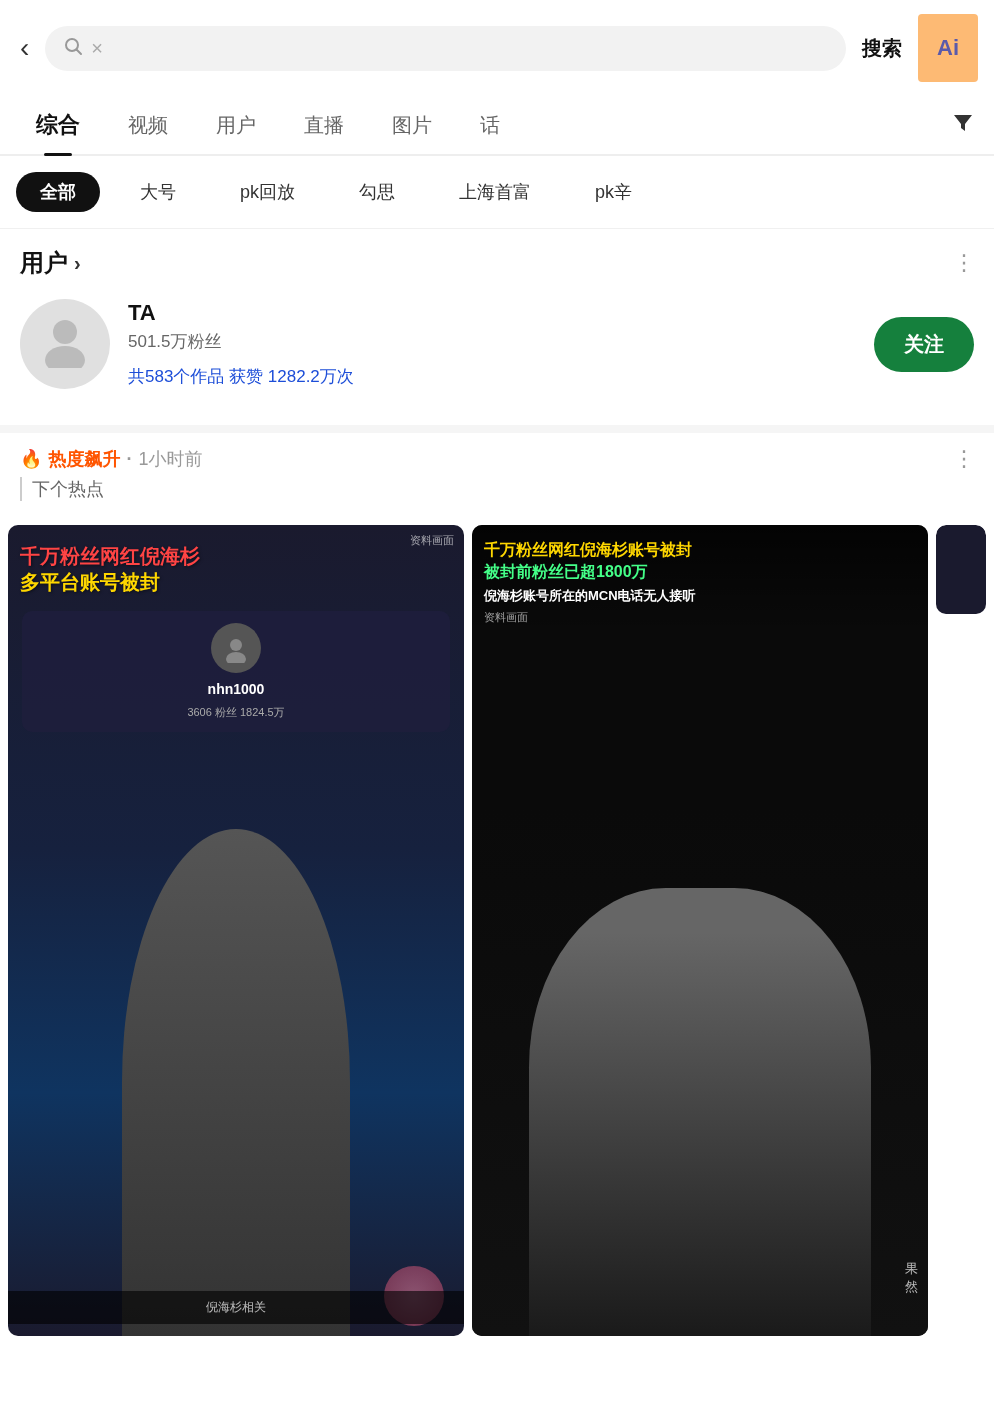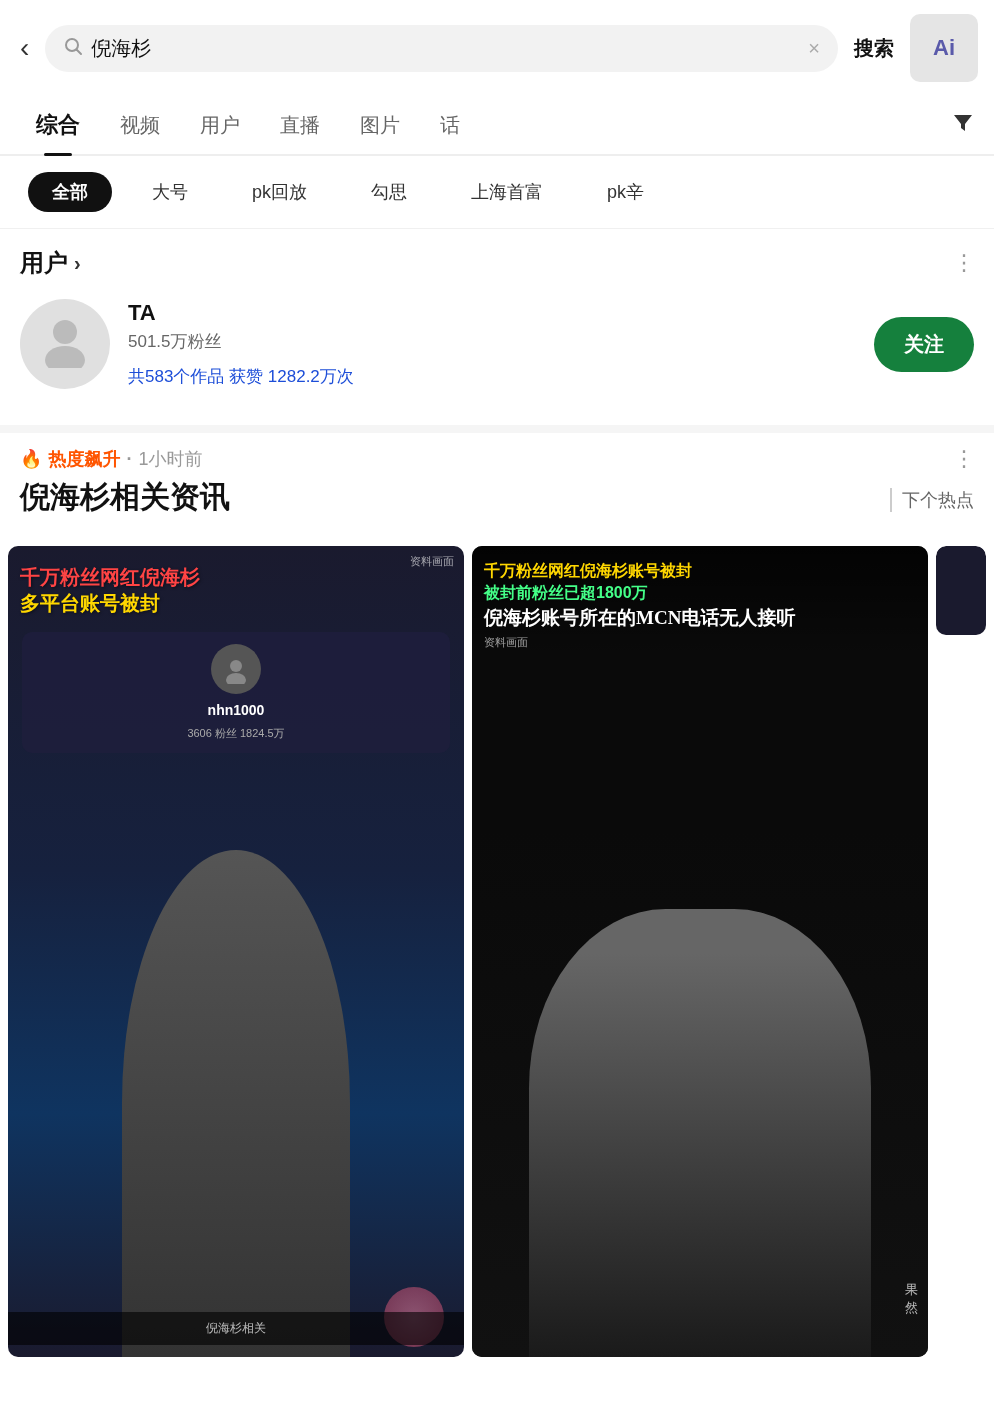--- a/index.html
+++ b/index.html
@@ -65,41 +65,41 @@
     .search-btn {
       font-size: 20px;
       font-weight: 700;
       color: #111;
       cursor: pointer;
       padding: 0 4px;
       flex-shrink: 0;
     }
 
     .ai-btn {
-      width: 68px;
+      width: 60px;
       height: 68px;
-      background: #e5e5e5;
-      border-radius: 10px;
+      background: #fdba74;
+      border-radius: 4px;
       display: flex;
       align-items: center;
       justify-content: center;
       font-size: 22px;
       font-weight: 700;
       color: #5a5aaa;
       cursor: pointer;
       flex-shrink: 0;
     }
 
     
     .tab-bar {
       display: flex;
       align-items: center;
       padding: 0 16px;
       border-bottom: 2px solid #eee;
-      gap: 0;
+      gap: 8px;
     }
 
     .tab-item {
       padding: 14px 20px;
       font-size: 20px;
       color: #666;
       cursor: pointer;
       position: relative;
       white-space: nowrap;
     }
@@ -127,21 +127,21 @@
       font-size: 22px;
       color: #333;
       cursor: pointer;
       padding: 14px 4px;
     }
 
     
     .sub-filter-bar {
       display: flex;
       align-items: center;
-      padding: 16px 28px;
+      padding: 16px 16px;
       gap: 16px;
       overflow-x: auto;
       border-bottom: 1px solid #f0f0f0;
     }
 
     .sub-filter-bar::-webkit-scrollbar {
       display: none;
     }
 
     .filter-tag {
@@ -478,21 +478,20 @@
 
 <div class="header">
   <span class="back-btn">‹</span>
   <div class="search-bar">
     <span class="search-icon-wrap">
       <svg width="20" height="20" viewBox="0 0 20 20" fill="none">
         <circle cx="9" cy="9" r="6" stroke="#999" stroke-width="2"></circle>
         <line x1="13.5" y1="13.5" x2="18" y2="18" stroke="#999" stroke-width="2" stroke-linecap="round"></line>
       </svg>
     </span>
-    <span class="search-text">倪海杉</span>
     <span class="clear-btn">×</span>
   </div>
   <span class="search-btn">搜索</span>
   <div class="ai-btn">Ai</div>
 </div>
 
 <div class="tab-bar">
   <div class="tab-item active">综合</div>
   <div class="tab-item">视频</div>
   <div class="tab-item">用户</div>
@@ -549,21 +548,20 @@
   <div class="hot-header">
     <div class="hot-label">
       <span>🔥</span>
       <span>热度飙升</span>
       <span style="color:#999;">·</span>
       <span class="hot-time">1小时前</span>
     </div>
     <span class="three-dot">⋮</span>
   </div>
   <div class="hot-title-row">
-    <div class="hot-title">倪海杉相关资讯</div>
     <div class="hot-next">下个热点</div>
   </div>
 </div>
 
 <div class="video-grid">
 
   <div class="video-card">
     <div class="video-thumb card1-bg">
       <div class="card1-content">
         <div class="card1-source">资料画面</div>
@@ -597,21 +595,21 @@
     </div>
   </div>
 
   <div class="video-card">
     <div class="video-thumb card2-bg">
       <div class="card2-content">
         <div class="card2-title-overlay">
           <div class="card2-headline">
             <span>千万粉丝网红倪海杉账号被封</span><br>
             <span class="green" style="color:#44ff88;">被封前粉丝已超1800万</span><br>
-            <span style="color:#ffffff; font-size:19px;font-family:Liberation Serif, serif;">倪海杉账号所在的MCN电话无人接听</span>
+            <span style="color:#ffffff; font-size:13px;">倪海杉账号所在的MCN电话无人接听</span>
           </div>
           <div style="font-size:11px; color:rgba(255,255,255,0.6); margin-top:4px;">资料画面</div>
         </div>
 
         <div class="card2-person-area">
           <div class="person-photo-sim" style="background:linear-gradient(180deg,#666 10%,#1a1a1a 100%);"></div>
         </div>
 
         <div class="card2-watermark">果<br>然</div>
       </div>

